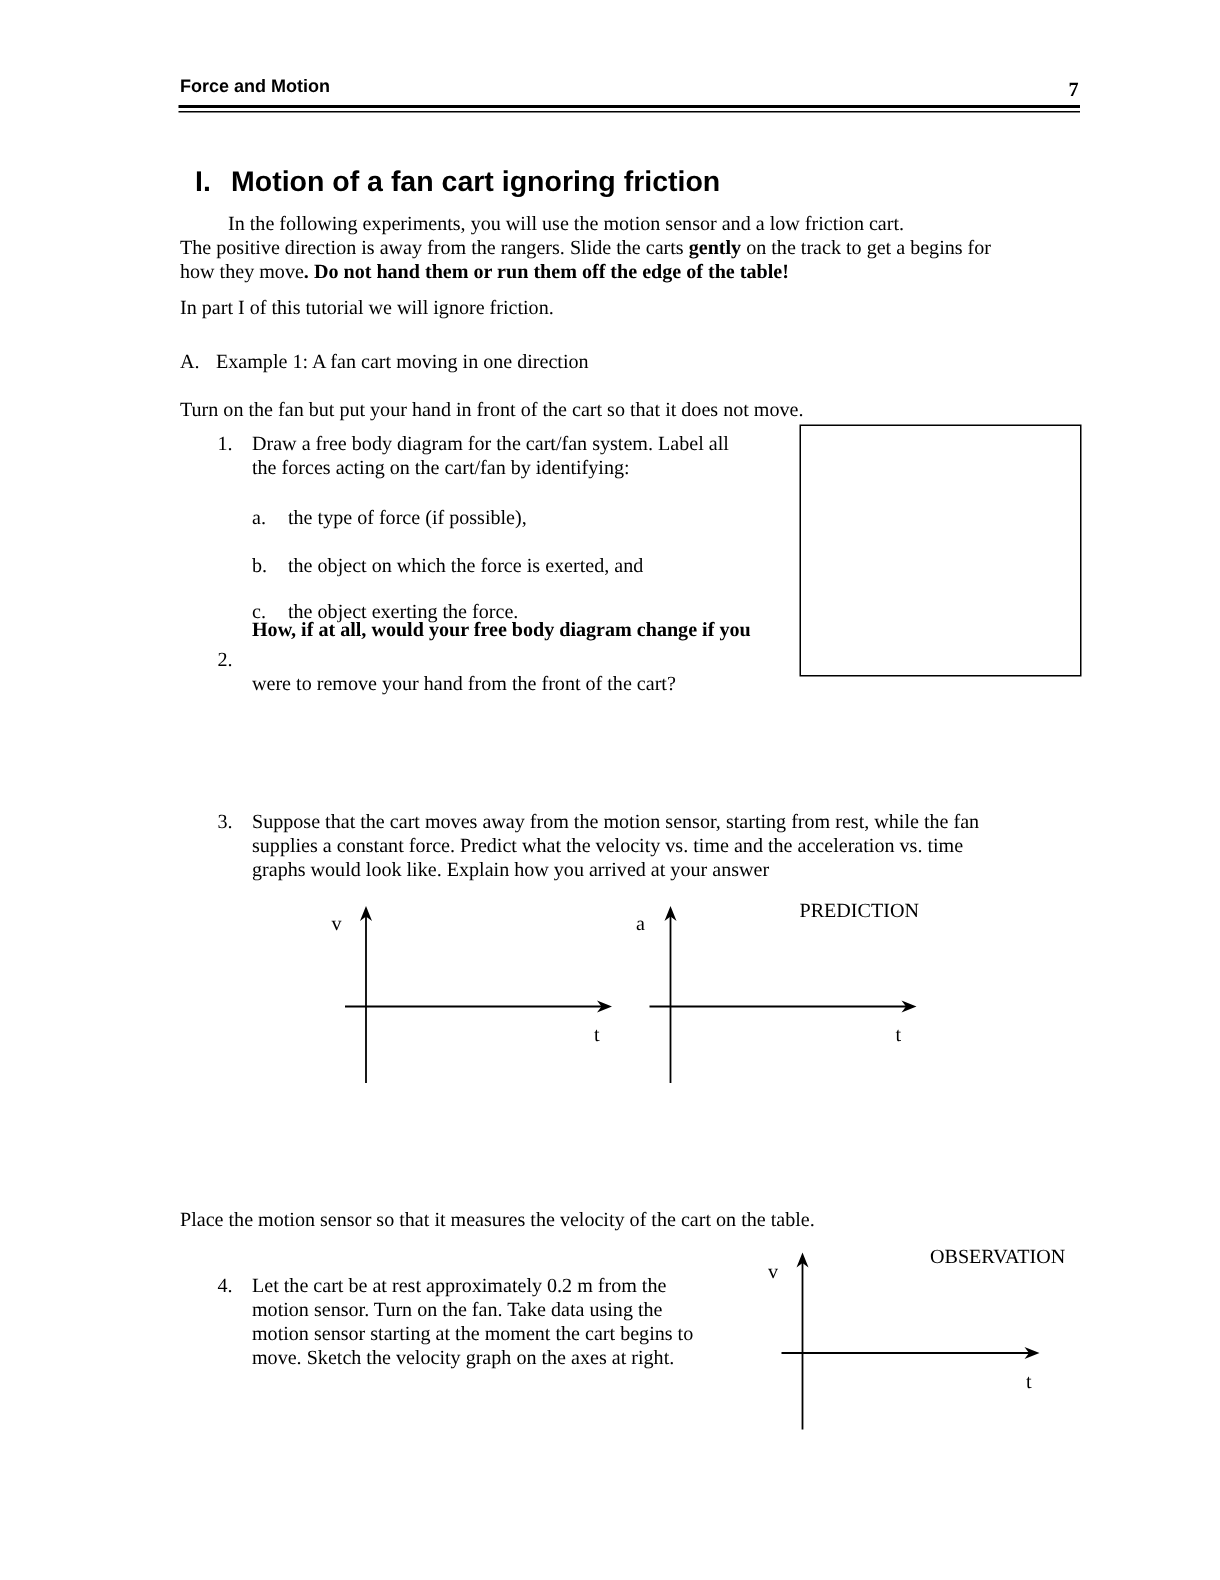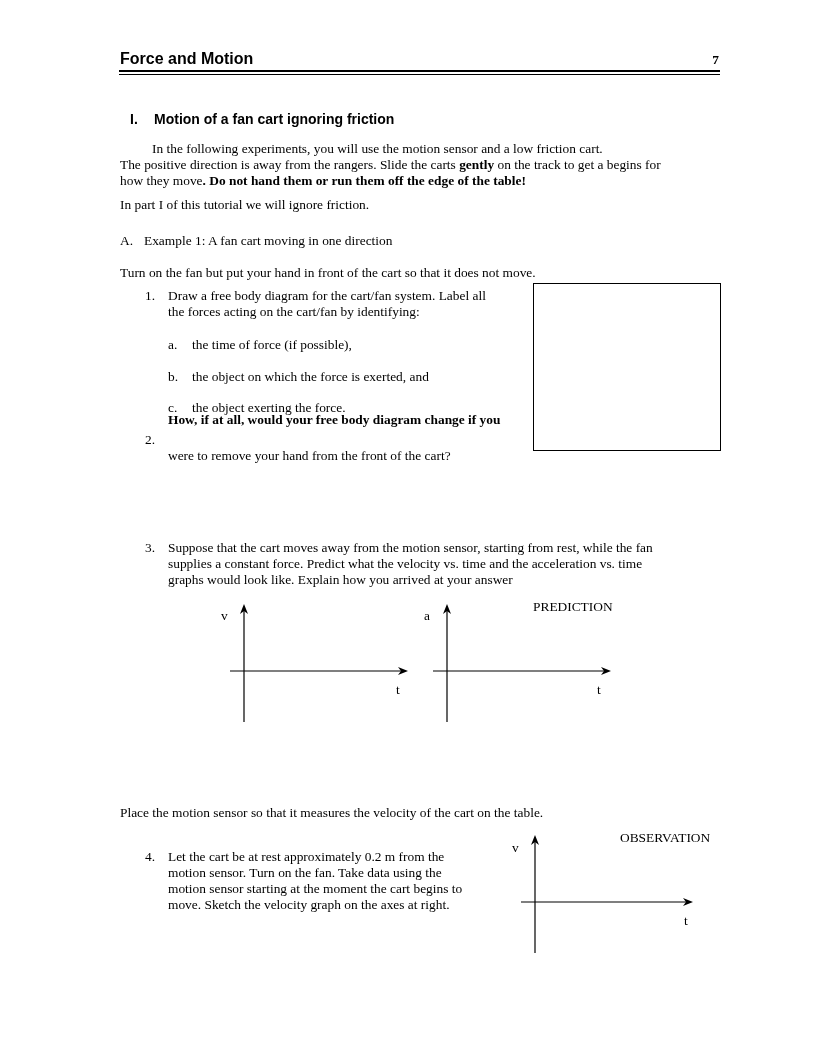--- a/index.html
+++ b/index.html
@@ -1,24 +1,24 @@
 <!DOCTYPE html>
 <html><head>
 <meta charset="utf-8">
 <style>
   html, body { margin: 0; padding: 0; background: #ffffff; }
   body { width: 813px; height: 1053px; position: relative; overflow: hidden; color: #000; }
   .abs { position: absolute; }
   .serif { font-family: "Liberation Serif", "DejaVu Serif", serif; font-size: 13.4px; line-height: 16px; }
   .sans { font-family: "Liberation Sans", "DejaVu Sans", sans-serif; }
-  .hdr-title { left: 120px; top: 50px; font-size: 16px; font-weight: bold; }
+  .hdr-title { left: 120px; top: 50px; font-size: 12px; font-weight: bold; }
   .hdr-page { left: 705px; top: 52px; width: 14px; text-align: right; font-weight: bold; font-size: 13.4px; }
   .rule-thick { left: 119px; top: 70px; width: 601px; height: 2px; background: #000; }
   .rule-thin { left: 119px; top: 74px; width: 601px; height: 1px; background: #000; }
-  .section-title { left: 120px; top: 111px; font-size: 14px; font-weight: bold; padding-left: 10px; }
+  .section-title { left: 120px; top: 111px; font-size: 19px; font-weight: bold; padding-left: 10px; }
   .section-title .num { display: inline-block; width: 24px; }
   .para { left: 120px; width: 610px; }
   .li-num { position: absolute; left: 145px; }
   .li-text { position: absolute; left: 168px; }
   .sub-letter { position: absolute; left: 168px; }
   .sub-text { position: absolute; left: 192px; }
   .fbd-box { left: 533px; top: 283px; width: 186px; height: 166px; border: 1.5px solid #000; }
   svg.axes { position: absolute; overflow: visible; }
   .axis-label { position: absolute; }
 </style>
@@ -48,21 +48,21 @@
 </div>
 
 <div class="abs serif para" style="top:265px;">Turn on the fan but put your hand in front of the cart so that it does not move.</div>
 
 <div class="abs serif" style="left:0; top:0; width:813px; height:0;">
   <span class="li-num" style="top:288px;">1.</span>
   <span class="li-text" style="top:288px;">Draw a free body diagram for the cart/fan system.  Label all</span>
   <span class="li-text" style="top:304px;">the forces acting on the cart/fan by identifying:</span>
 
   <span class="sub-letter" style="top:337px;">a.</span>
-  <span class="sub-text" style="top:337px;">the time of force (if possible),</span>
+  <span class="sub-text" style="top:337px;">the type of force (if possible),</span>
 
   <span class="sub-letter" style="top:369px;">b.</span>
   <span class="sub-text" style="top:369px;">the object on which the force is exerted, and</span>
 
   <span class="sub-letter" style="top:400px;">c.</span>
   <span class="sub-text" style="top:400px;">the object exerting the force.</span>
 </div>
 
 <div class="abs fbd-box"></div>
 

